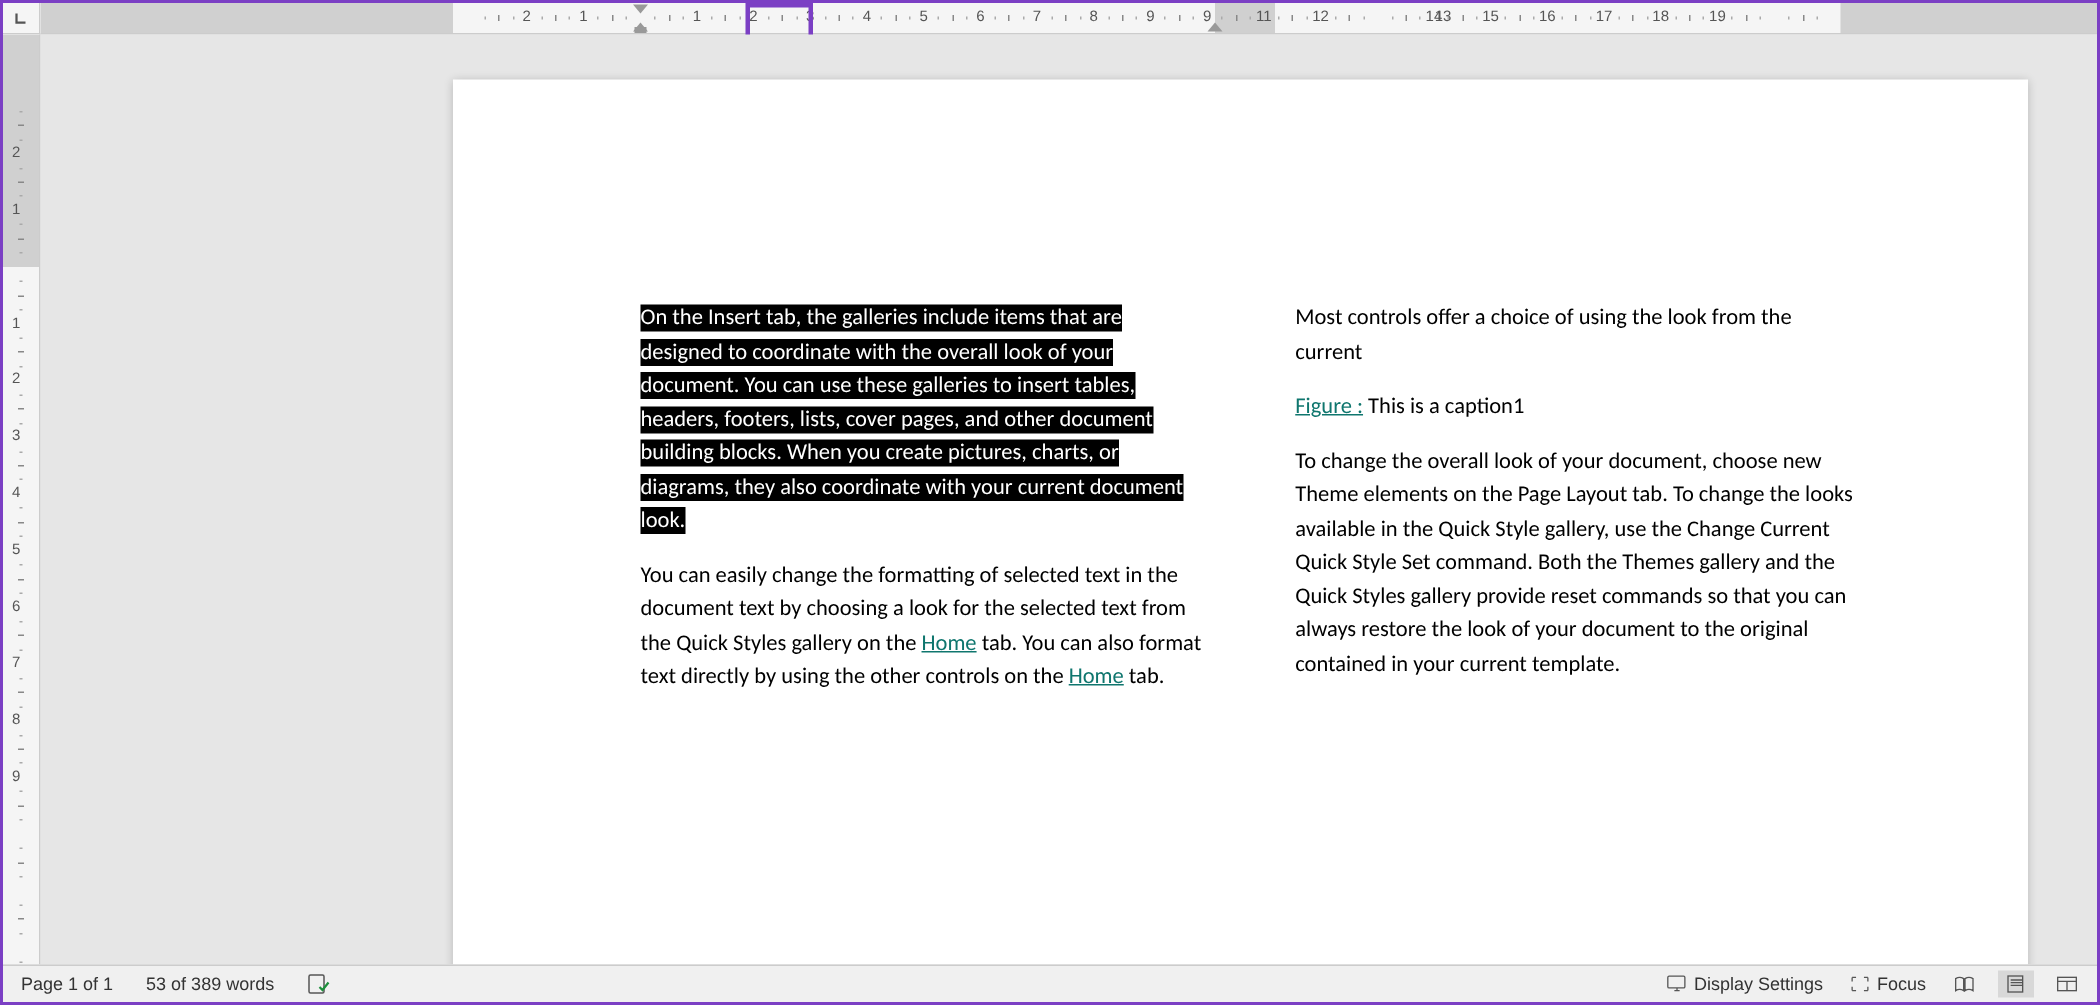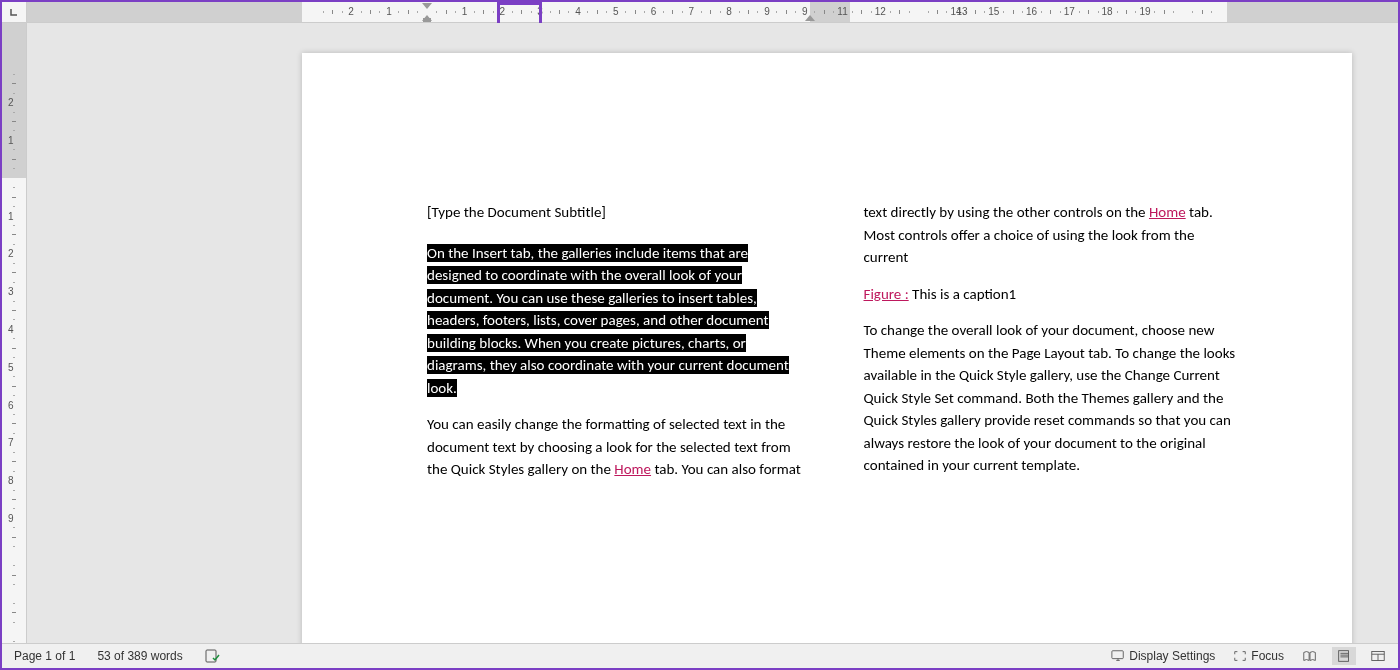--- a/index.html
+++ b/index.html
@@ -176,21 +176,21 @@
   margin-bottom: 14px;
 }
 .selected {
   background: #000;
   color: #fff;
 }
 .heading {
   font-size: 15px;
   margin-bottom: 14px;
 }
-.link { text-decoration: underline; color: #be185d; }
+.link { text-decoration: underline; color: #0f766e; }
 .caption-line { margin-bottom: 30px; }
 .status-bar {
   position: absolute;
   bottom: 0;
   left: 0;
   right: 0;
   height: 25px;
   background: #f0f0f0;
   border-top: 1px solid #ccc;
   display: flex;
@@ -383,21 +383,20 @@
       <div class="tick-minor" style="top: 589.44px;"></div>
       <div class="tick-sub" style="top: 579.99px;"></div>
       <div class="tick-sub" style="top: 598.89px;"></div>
       <div class="tick-sub" style="top: 617.79px;"></div>
     </div>
 </div>
 
 <div class="editor-area">
   <div class="page">
     <div class="page-content">
-      <p class="subtitle">[Type the Document Subtitle]</p>
       <p><span class="selected">On the Insert tab, the galleries include items that are designed to coordinate with the overall look of your document. You can use these galleries to insert tables, headers, footers, lists, cover pages, and other document building blocks. When you create pictures, charts, or diagrams, they also coordinate with your current document look.</span></p>
       <p>
         <span>You can easily change the formatting of selected text in the document text by choosing a look for the selected text from the Quick Styles gallery on the </span><span class="link">Home</span><span> tab. You can also format text directly by using the other controls on the </span><span class="link">Home</span><span> tab. Most controls offer a choice of using the look from the current</span>
       </p>
       <p class="caption-line">
         <span class="link">Figure :</span><span> This is a caption1</span>
       </p>
       <p>To change the overall look of your document, choose new Theme elements on the Page Layout tab. To change the looks available in the Quick Style gallery, use the Change Current Quick Style Set command. Both the Themes gallery and the Quick Styles gallery provide reset commands so that you can always restore the look of your document to the original contained in your current template.</p>
     </div>
   </div>

